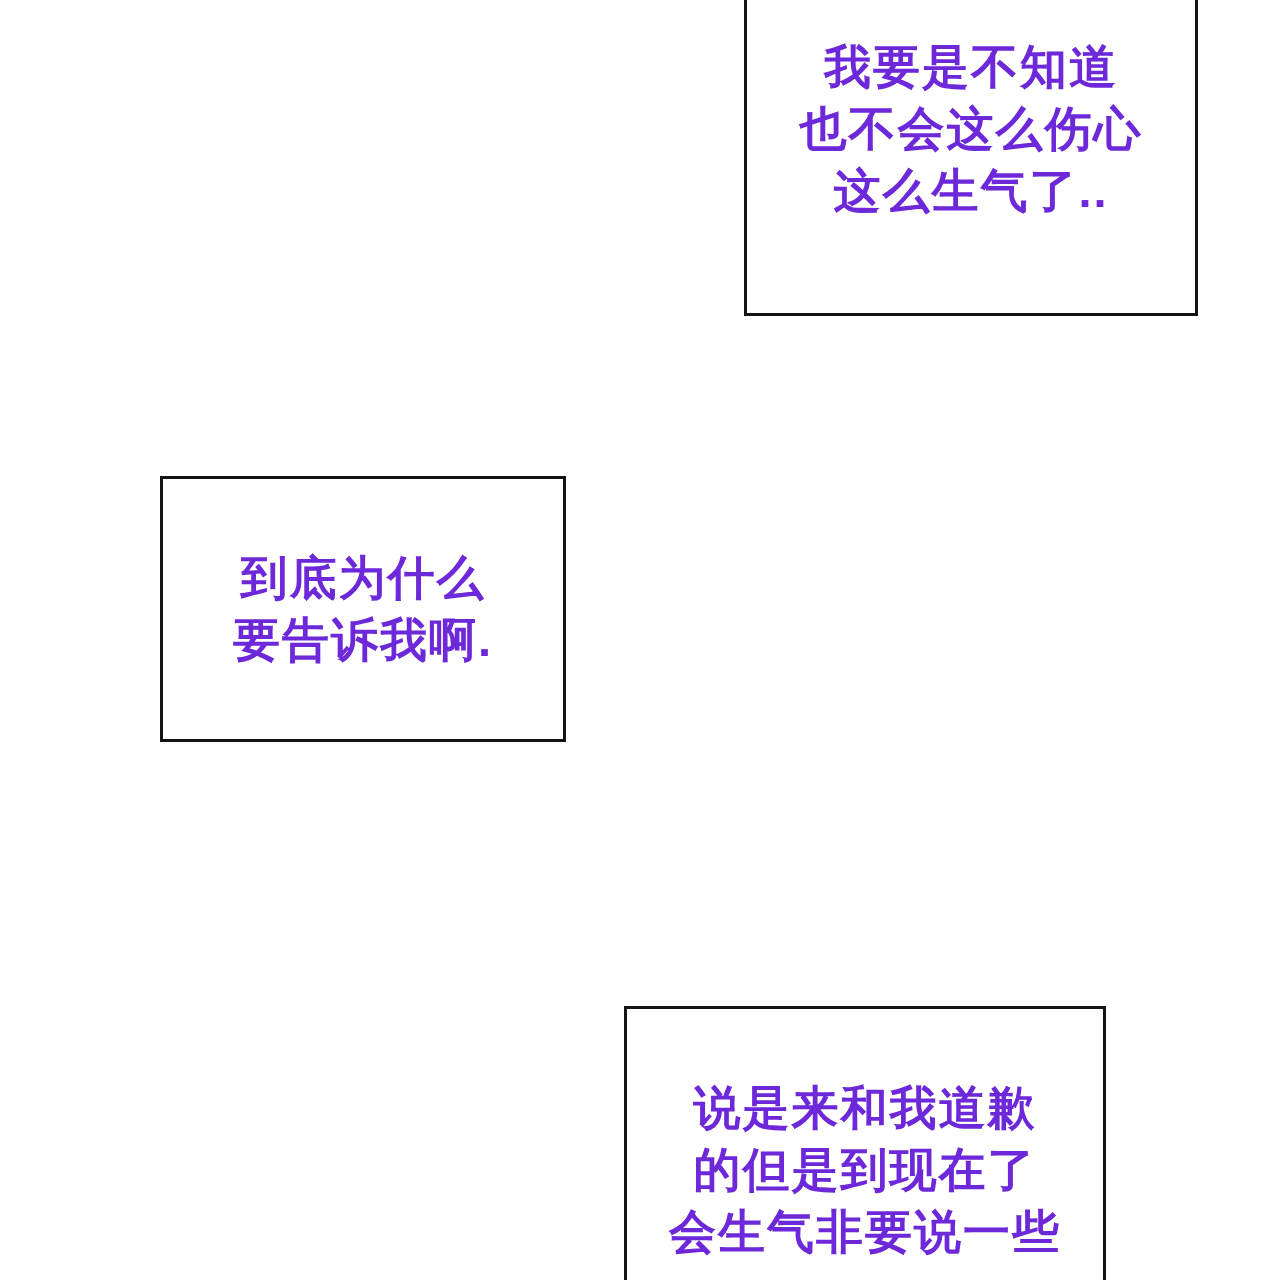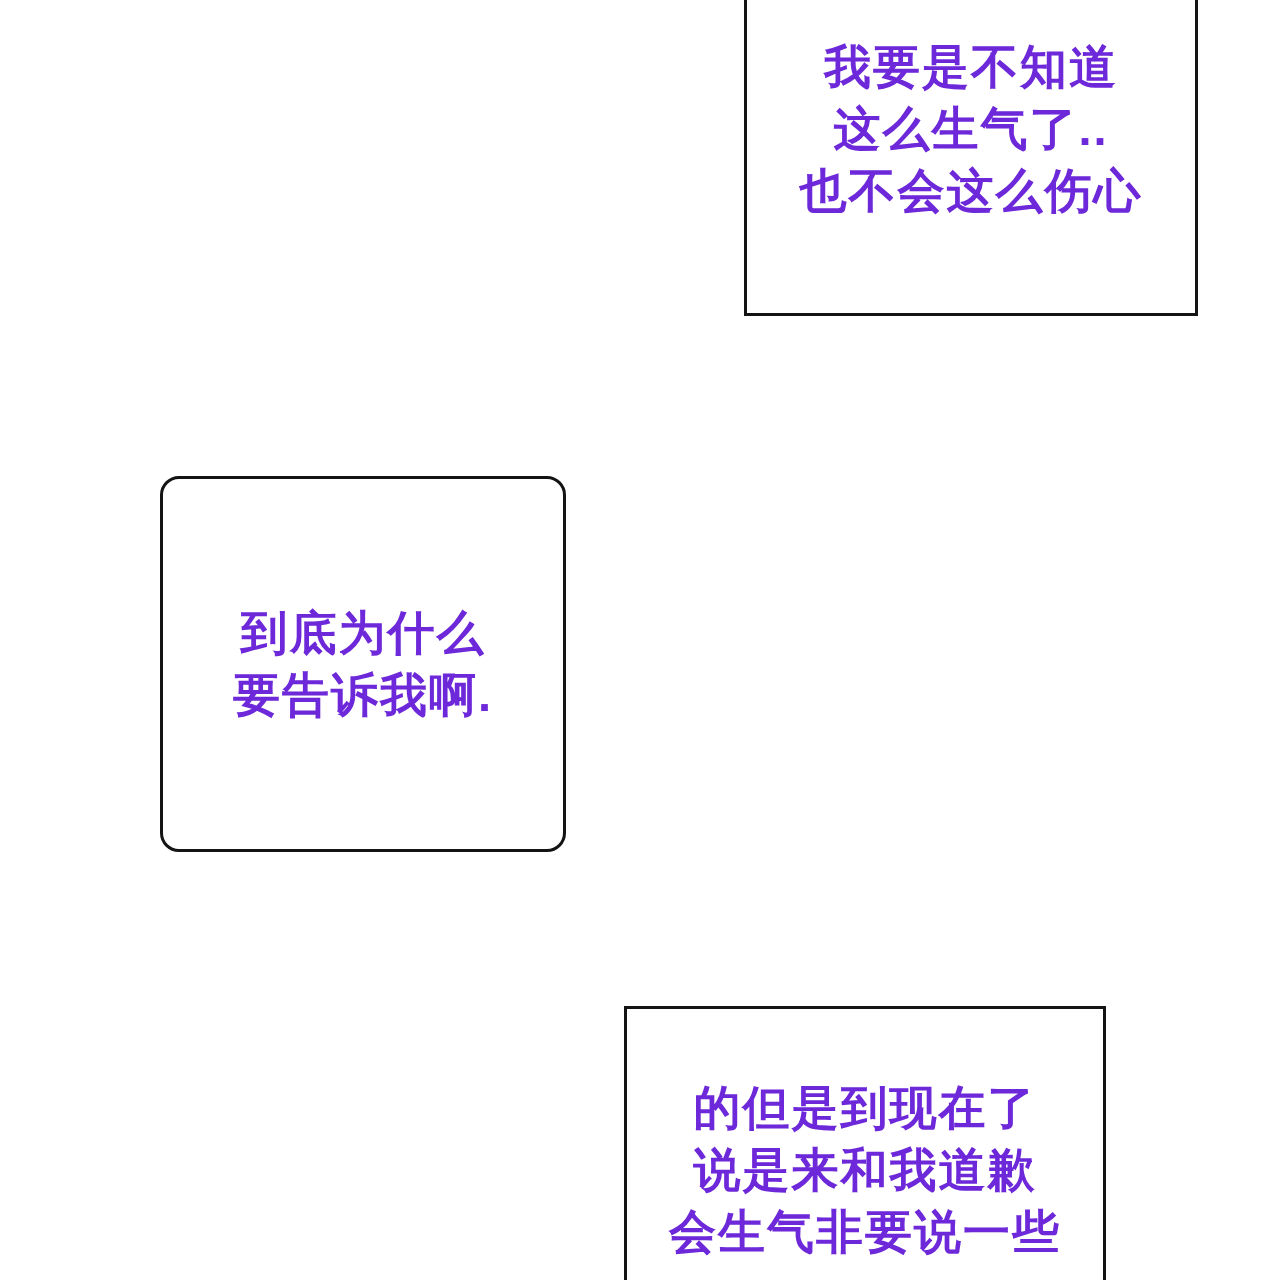--- a/index.html
+++ b/index.html
@@ -45,47 +45,46 @@
     top: -12px;
     width: 454px;
     height: 328px;
     padding-bottom: 46px;
   }
   
   .box-middle-left {
     left: 160px;
     top: 476px;
     width: 406px;
-    height: 376px;
-    border-radius: 19px;
+    height: 266px;
   }
   
   .box-bottom {
     left: 624px;
     top: 1006px;
     width: 482px;
     height: 310px;
     padding-top: 18px;
   }
 </style>
 </head>
 <body>
 
 <div class="comic-page">
 
   <div class="speech-box box-top-right">
     <span class="speech-line">我要是不知道</span>
+    <span class="speech-line">也不会这么伤心</span>
     <span class="speech-line">这么生气了..</span>
-    <span class="speech-line">也不会这么伤心</span>
   </div>
 
   <div class="speech-box box-middle-left">
     <span class="speech-line">到底为什么</span>
     <span class="speech-line">要告诉我啊.</span>
   </div>
 
   <div class="speech-box box-bottom">
+    <span class="speech-line">说是来和我道歉</span>
     <span class="speech-line">的但是到现在了</span>
-    <span class="speech-line">说是来和我道歉</span>
     <span class="speech-line">会生气非要说一些</span>
   </div>
 
 </div>
 
 </body></html>

